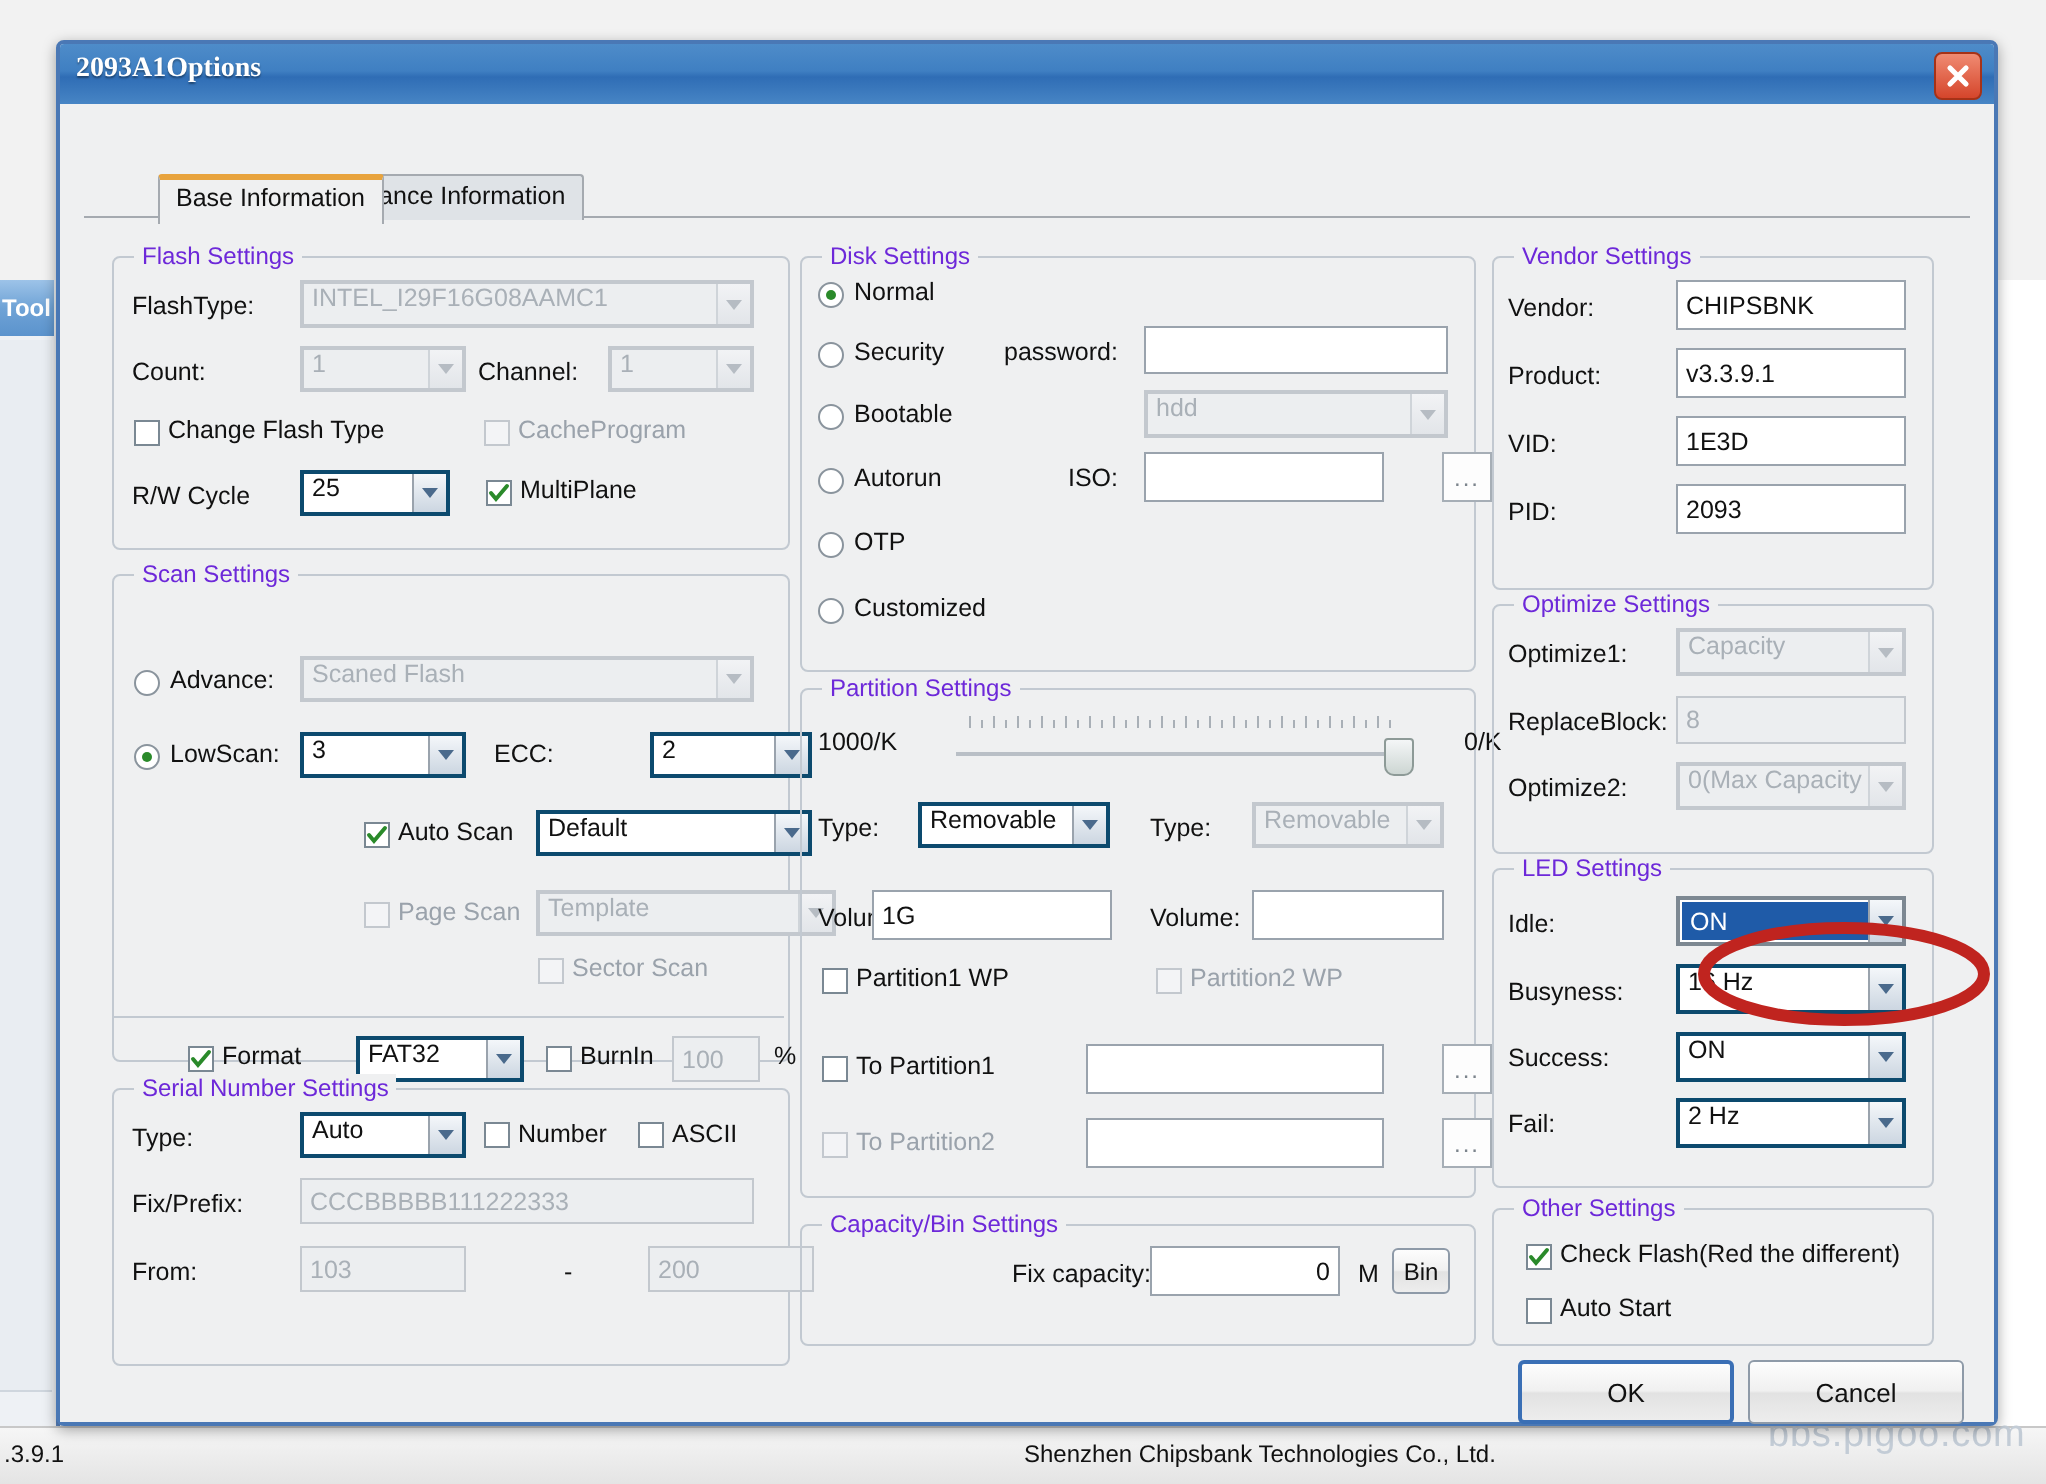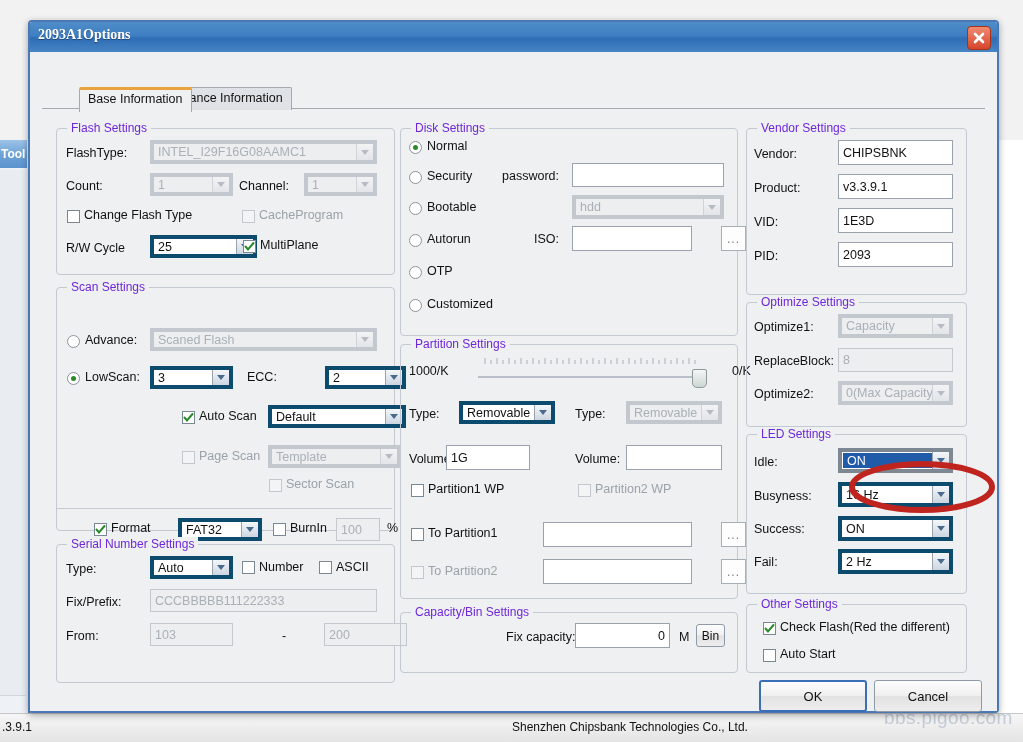--- a/index.html
+++ b/index.html
@@ -64,22 +64,22 @@
   .lbl.dim{color:#9aa2ab;}
 
   
   .tb{position:absolute;box-sizing:border-box;border:1px solid #9aa3ad;background:#fff;
       font-size:12.5px;color:#111;padding:1px 4px;line-height:normal;display:flex;align-items:center;
       font-family:"Liberation Sans",sans-serif;}
   .tb.dis{background:#eceef0;border-color:#c3c8ce;color:#a9b0b7;}
   .tb.right{justify-content:flex-end;}
 
   
-  .cb{position:absolute;box-sizing:border-box;border:4px solid #0c4a6e;background:#fff;
-      font-size:12.5px;color:#111;display:flex;align-items:center;}
+  .cb{position:absolute;box-sizing:border-box;border:2px solid #0c4a6e;background:#fff;
+      font-size:12.5px;color:#111;display:flex;align-items:flex-start;}
   .cb .cbtext{flex:1;padding-left:4px;overflow:hidden;white-space:nowrap;}
   .cb .cbarrow{width:17px;height:100%;box-sizing:border-box;
       background:linear-gradient(to bottom,#f4f7fa,#ccd6e1);border-left:1px solid #9aa3ad;
       display:flex;align-items:center;justify-content:center;}
   .cb.dis{background:#eceef0;border-color:#c3c8ce;color:#a9b0b7;}
   .cb.dis .cbarrow{background:linear-gradient(to bottom,#f2f3f5,#e2e5e9);border-left-color:#cfd4d9;}
   .cb.sel{border-color:#7d8892;}
   .cb.sel .cbtext{background:#1f5ba8;color:#fff;margin:1px 0 1px 1px;padding-left:4px;height:calc(100% - 2px);display:flex;align-items:center;}
 
   .arrow{width:0;height:0;border-left:4px solid transparent;border-right:4px solid transparent;border-top:5px solid #4a6a8c;}
@@ -200,21 +200,21 @@
           <i class="arrow dim"></i>
         </span>
     </div>
 
     <div class="ck" style="left:37px;top:158px;"></div>
     <div class="lbl" style="left:54px;top:156px;">Change Flash Type</div>
     <div class="ck dis" style="left:212px;top:158px;"></div>
     <div class="lbl dim" style="left:229px;top:156px;">CacheProgram</div>
 
     <div class="lbl" style="left:36px;top:189px;">R/W Cycle</div>
-    <div class="cb" style="left:120px;top:183px;width:107px;height:23px;">
+    <div class="cb" style="left:120px;top:183px;width:75px;height:23px;">
       <span class="cbtext">25</span>
       <span class="cbarrow">
           <i class="arrow"></i>
         </span>
     </div>
     <div class="ck" style="left:213px;top:188px;">
       <svg width="11" height="11" viewBox="0 0 11 11" aria-hidden="true">
           <path d="M1.5 5.5 L4 8.5 L9.5 2" stroke="#2a8a2a" stroke-width="2" fill="none" stroke-linecap="round"></path>
         </svg>
     </div>
@@ -256,21 +256,21 @@
     <div class="lbl" style="left:169px;top:357px;">Auto Scan</div>
     <div class="cb" style="left:238px;top:353px;width:138px;height:23px;">
       <span class="cbtext">Default</span>
       <span class="cbarrow">
           <i class="arrow"></i>
         </span>
     </div>
 
     <div class="ck dis" style="left:152px;top:399px;"></div>
     <div class="lbl dim" style="left:169px;top:397px;">Page Scan</div>
-    <div class="cb dis" style="left:238px;top:393px;width:133px;height:23px;">
+    <div class="cb dis" style="left:238px;top:393px;width:150px;height:23px;">
       <span class="cbtext">Template</span>
       <span class="cbarrow">
           <i class="arrow dim"></i>
         </span>
     </div>
 
     <div class="ck dis" style="left:239px;top:427px;"></div>
     <div class="lbl dim" style="left:256px;top:425px;">Sector Scan</div>
 
     <div style="position:absolute;left:27px;top:456px;width:335px;height:1px;background:#c2c9d1;"></div>
@@ -416,21 +416,21 @@
     </div>
     <div class="lbl" style="left:545px;top:355px;">Type:</div>
     <div class="cb dis" style="left:596px;top:349px;width:96px;height:23px;">
       <span class="cbtext">Removable</span>
       <span class="cbarrow">
           <i class="arrow dim"></i>
         </span>
     </div>
 
     <div class="lbl" style="left:379px;top:400px;">Volume:</div>
-    <div class="tb" style="left:416px;top:393px;width:84px;height:25px;">
+    <div class="tb" style="left:406px;top:393px;width:120px;height:25px;">
         <span>1G</span>
       </div>
     <div class="lbl" style="left:545px;top:400px;">Volume:</div>
     <div class="tb" style="left:596px;top:393px;width:96px;height:25px;">
         <span></span>
       </div>
 
     <div class="ck" style="left:381px;top:432px;"></div>
     <div class="lbl" style="left:398px;top:430px;">Partition1 WP</div>
     <div class="ck dis" style="left:548px;top:432px;"></div>

